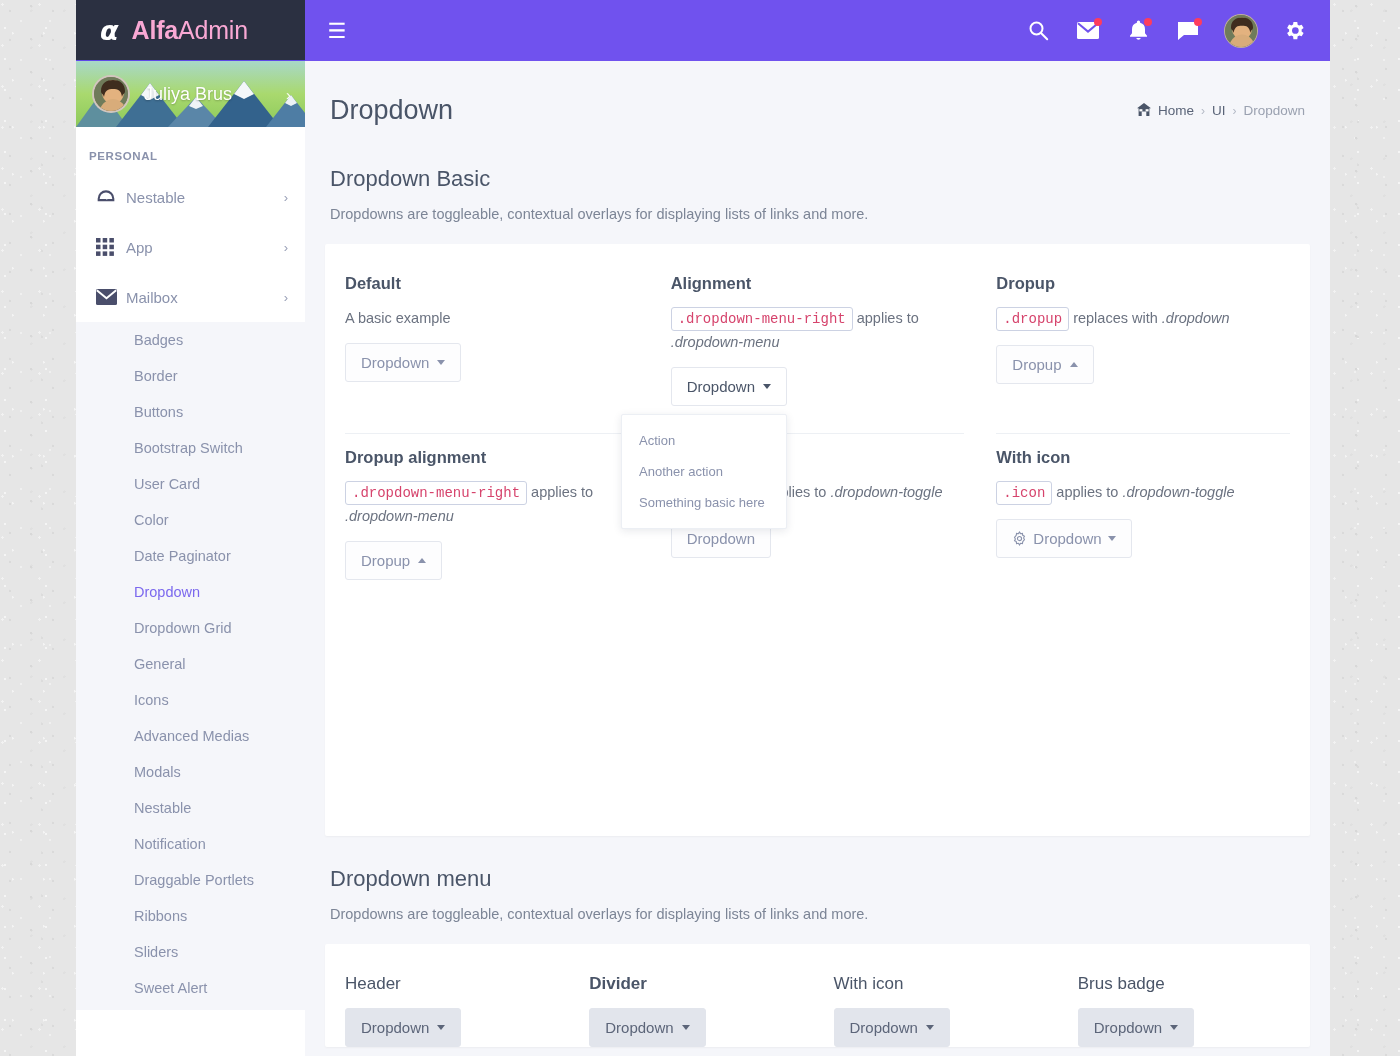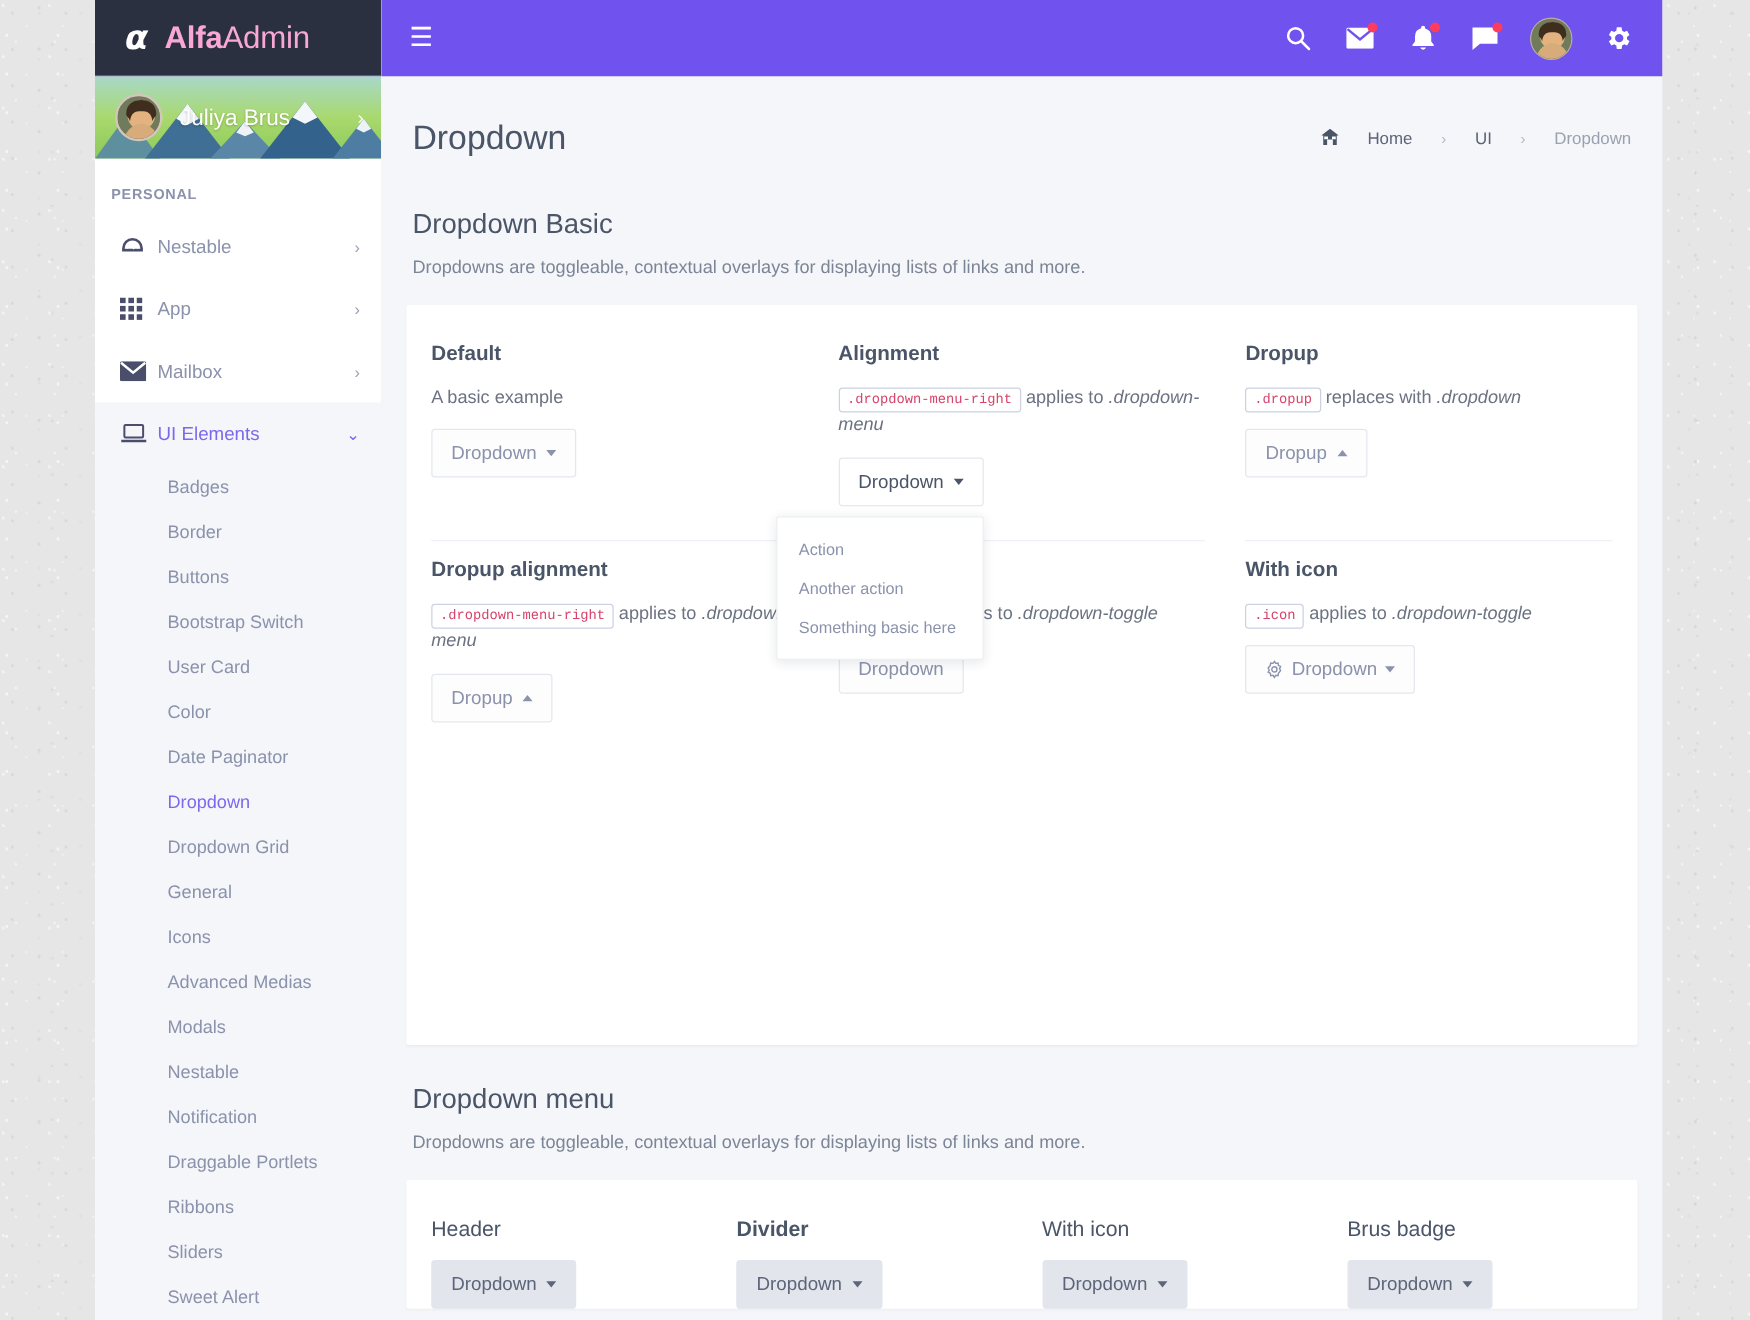--- a/index.html
+++ b/index.html
@@ -137,21 +137,21 @@
     border: 1px solid rgba(255,255,255,.35);
   }
 
   .content { flex: 1; overflow: hidden; padding: 0 20px; }
 
   .page-head {
     display: flex; align-items: center;
     padding: 34px 5px 22px 5px;
   }
   .page-title { font-size: 27px; font-weight: 400; color: #4a5568; }
-  .crumbs { margin-left: auto; display: flex; align-items: center; gap: 23px; font-size: 13.5px; }
+  .crumbs { margin-left: auto; display: flex; align-items: center; gap: 7px; font-size: 13.5px; }
   .crumbs a { color: #5a6478; text-decoration: none; }
   .crumbs .sep { color: #b4bac6; font-size: 12px; }
   .crumbs .cur { color: #9aa1b0; }
 
   .section-title { font-size: 22px; color: #4a5568; font-weight: 400; padding: 18px 5px 0 5px; }
   .section-sub { font-size: 14.5px; color: #7c8596; padding: 14px 5px 0 5px; }
 
   .card {
     background: #fff; margin-top: 22px;
     border-radius: 2px;
@@ -161,21 +161,21 @@
   .row3 { display: flex; padding: 0 4px; }
   .col3 { width: 33.333%; padding: 30px 16px 0 16px; position: relative; }
   .col4 { width: 25%; padding: 30px 16px 0 16px; }
   .colhr { border-top: 1px solid #edf0f4; margin: 0 16px; }
 
   .ex-title { font-size: 16.5px; font-weight: 700; color: #4a5568; margin-bottom: 14px; }
   .ex-desc { font-size: 14.5px; color: #6b7280; line-height: 1.55; margin-bottom: 14px; }
   .ex-desc .em { font-style: italic; }
   code.tag {
     font-family: "Liberation Mono", monospace;
-    font-size: 11px; color: #d6436c;
+    font-size: 14px; color: #d6436c;
     border: 1px solid #ccd2e3; border-radius: 3px;
     padding: 3px 6px; background: #fff;
     white-space: nowrap;
     margin-top: 16px;
   }
 
   .btn-dd {
     display: inline-flex; align-items: center; gap: 8px;
     background: #fdfdfe; border: 1px solid #e4e7ee;
     color: #8a92ac; font-size: 15px;
@@ -285,30 +285,20 @@
       <span class="ic">
         <svg width="21" height="16" viewBox="0 0 21 16" fill="#4a4e6b">
             <rect x="0" y="0" width="21" height="16" rx="1.5"></rect>
             <path d="M0.8 1.2L10.5 9.2 20.2 1.2" stroke="#fff" stroke-width="2" fill="none"></path>
           </svg>
       </span>
       <span class="lbl">Mailbox</span>
       <span class="chev">›</span>
     </div>
 
-    <div class="nav-item active">
-      <span class="ic">
-        <svg width="22" height="16" viewBox="0 0 22 16" fill="none" stroke="#4a4e6b" stroke-width="1.6">
-            <rect x="3.5" y="1" width="15" height="10" rx="1"></rect>
-            <path d="M1 13.7h20" stroke-width="2"></path>
-          </svg>
-      </span>
-      <span class="lbl">UI Elements</span>
-      <span class="chev">⌄</span>
-    </div>
 
     <div class="submenu">
       <a class="sub-item">Badges</a>
       <a class="sub-item">Border</a>
       <a class="sub-item">Buttons</a>
       <a class="sub-item">Bootstrap Switch</a>
       <a class="sub-item">User Card</a>
       <a class="sub-item">Color</a>
       <a class="sub-item">Date Paginator</a>
       <a class="sub-item current">Dropdown</a>

